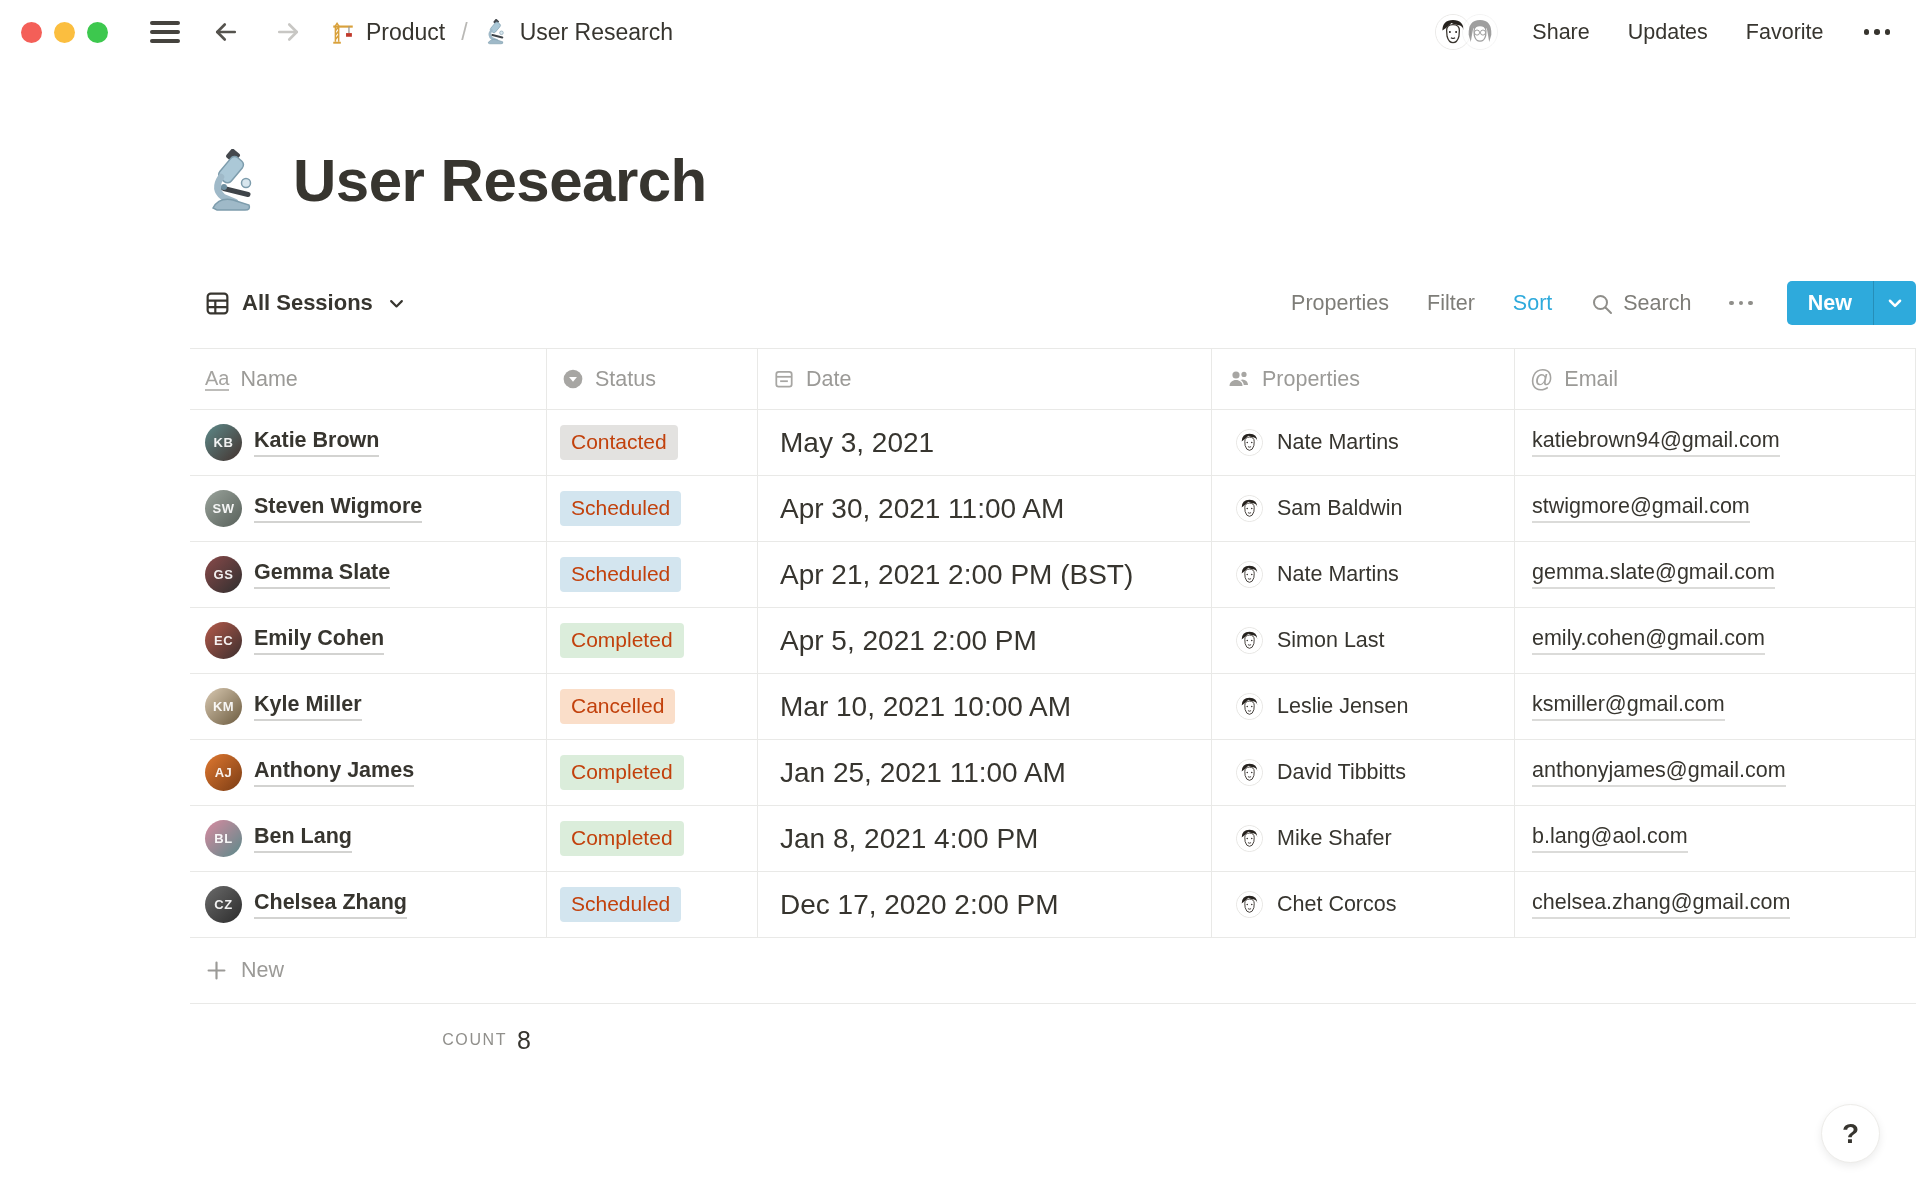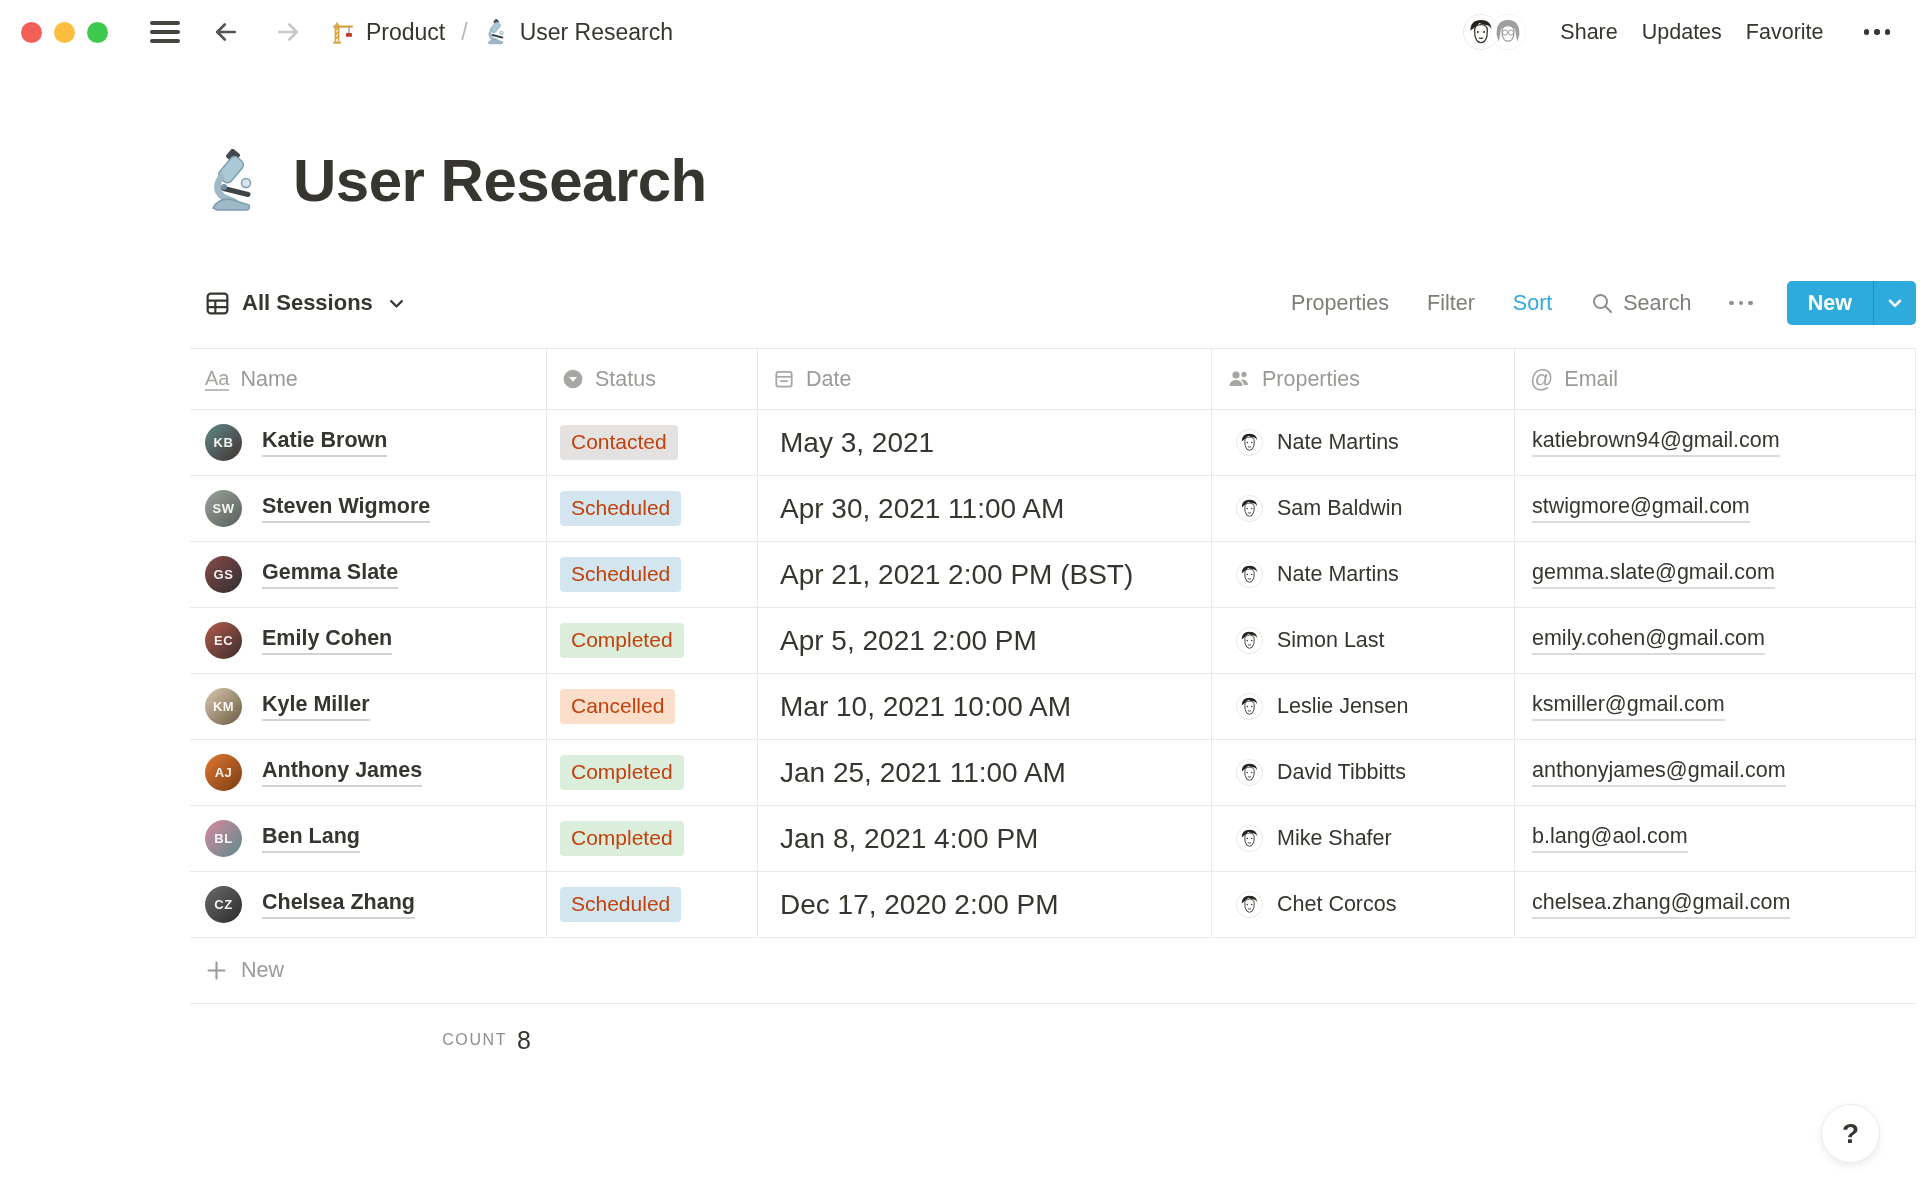--- a/index.html
+++ b/index.html
@@ -32,59 +32,59 @@
   .crumb-icon { width:26px; height:26px; display:inline-flex; }
   .crumb-text { margin-left:10px; cursor:pointer; }
   .crumb-sep { margin:0 16px; color:#B9B8B5; }
   .crumb-text.current { margin-left:10px; }
 
   .topbar-right { margin-left:auto; display:flex; align-items:center; margin-right:30px; }
   .presence { display:flex; margin-right:34px; }
   .presence .face { width:36px; height:36px; border-radius:50%; background:#fff; border:1px solid #EBEAE8; overflow:hidden; }
   .presence .face + .face { margin-left:-9px; }
   .presence .face.faded { opacity:0.55; filter:grayscale(1); }
-  .top-action { margin-left:24px; font-size:21.5px; cursor:pointer; }
+  .top-action { margin-left:38px; font-size:21.5px; cursor:pointer; }
   .dots { margin-left:40px; display:flex; gap:5px; cursor:pointer; align-items:center; }
   .dots i { width:5.5px; height:5.5px; border-radius:50%; background:#37352F; }
 
   
   .title-row { position:absolute; top:146px; left:203px; display:flex; align-items:center; gap:26px; }
   .title-emoji { width:64px; height:64px; }
   .page-title { font-size:60px; font-weight:700; letter-spacing:-0.5px; color:#37352F; }
 
   
   .viewbar {
     position:absolute; top:281px; left:190px; width:1726px; height:44px;
     display:flex; align-items:center; justify-content:space-between;
   }
   .view-left { display:flex; align-items:center; gap:12px; cursor:pointer; padding-left:15px; }
   .view-name { font-size:22px; font-weight:700; }
   .view-right { display:flex; align-items:center; }
   .vb-item { font-size:21.5px; color:#7E7D78; margin-left:38px; cursor:pointer; }
   .vb-item.active { color:#2EAADC; }
-  .vb-search { display:flex; align-items:flex-start; gap:9px; margin-left:38px; cursor:pointer; }
+  .vb-search { display:flex; align-items:flex-end; gap:9px; margin-left:38px; cursor:pointer; }
   .vb-search span { font-size:21.5px; color:#7E7D78; }
   .vb-dots { display:flex; gap:4.5px; margin-left:38px; cursor:pointer; }
   .vb-dots i { width:4.8px; height:4.8px; border-radius:50%; background:#8F8E8A; }
   .new-btn { display:flex; align-items:stretch; margin-left:34px; height:44px; border-radius:5px; overflow:hidden; background:#2EAADC; cursor:pointer; }
   .new-btn .label { color:#fff; font-size:21.5px; font-weight:700; display:flex; align-items:center; padding:0 21px; }
   .new-btn .divider { width:1px; background:rgba(0,0,0,0.16); }
   .new-btn .dd { width:42px; display:flex; align-items:center; justify-content:center; }
 
   
   .table { position:absolute; top:348px; left:190px; width:1726px; }
   .tgrid { display:grid; grid-template-columns:357px 211px 454px 303px 401px; }
   .thead { border-top:1px solid #E9E9E7; border-bottom:1px solid #E9E9E7; height:62px; }
   .hcell { display:flex; align-items:center; gap:11px; padding-left:15px; color:#9B9A97; font-size:21.5px; border-right:1px solid #E9E9E7; cursor:pointer; }
   .aa-glyph { font-size:20px; color:#A5A4A1; border-bottom:2px solid #BDBCB9; line-height:1.05; padding-bottom:0px; font-weight:400; }
   .at-glyph { font-size:23px; color:#A5A4A1; }
 
   .trow { height:66px; border-bottom:1px solid #E9E9E7; }
   .cell { display:flex; align-items:center; border-right:1px solid #E9E9E7; overflow:hidden; }
-  .name-cell { padding-left:15px; gap:20px; cursor:pointer; }
+  .name-cell { padding-left:15px; gap:12px; cursor:pointer; }
   .avatar { width:37px; height:37px; min-width:37px; border-radius:50%; display:flex; align-items:center; justify-content:center;
             color:rgba(255,255,255,0.92); font-size:13px; font-weight:700; letter-spacing:0.5px; }
   .pname { font-size:21.5px; font-weight:700; border-bottom:2px solid rgba(55,53,47,0.22); padding-bottom:2px; white-space:nowrap; }
   .status-cell { padding-left:13px; cursor:pointer; }
   .badge { font-size:21px; padding:5px 11px 6px; border-radius:4px; white-space:nowrap; color:#c2410c; }
   .date-cell { padding-left:22px; font-size:28px; cursor:pointer; white-space:nowrap; }
   .interviewer-cell { padding-left:24px; gap:14px; cursor:pointer; }
   .sketch-avatar { width:27px; height:27px; min-width:27px; border-radius:50%; background:#fff; border:1px solid #E6E5E2; overflow:hidden; display:flex; }
   .iname { font-size:21.5px; white-space:nowrap; }
   .email-cell { padding-left:17px; cursor:pointer; }

